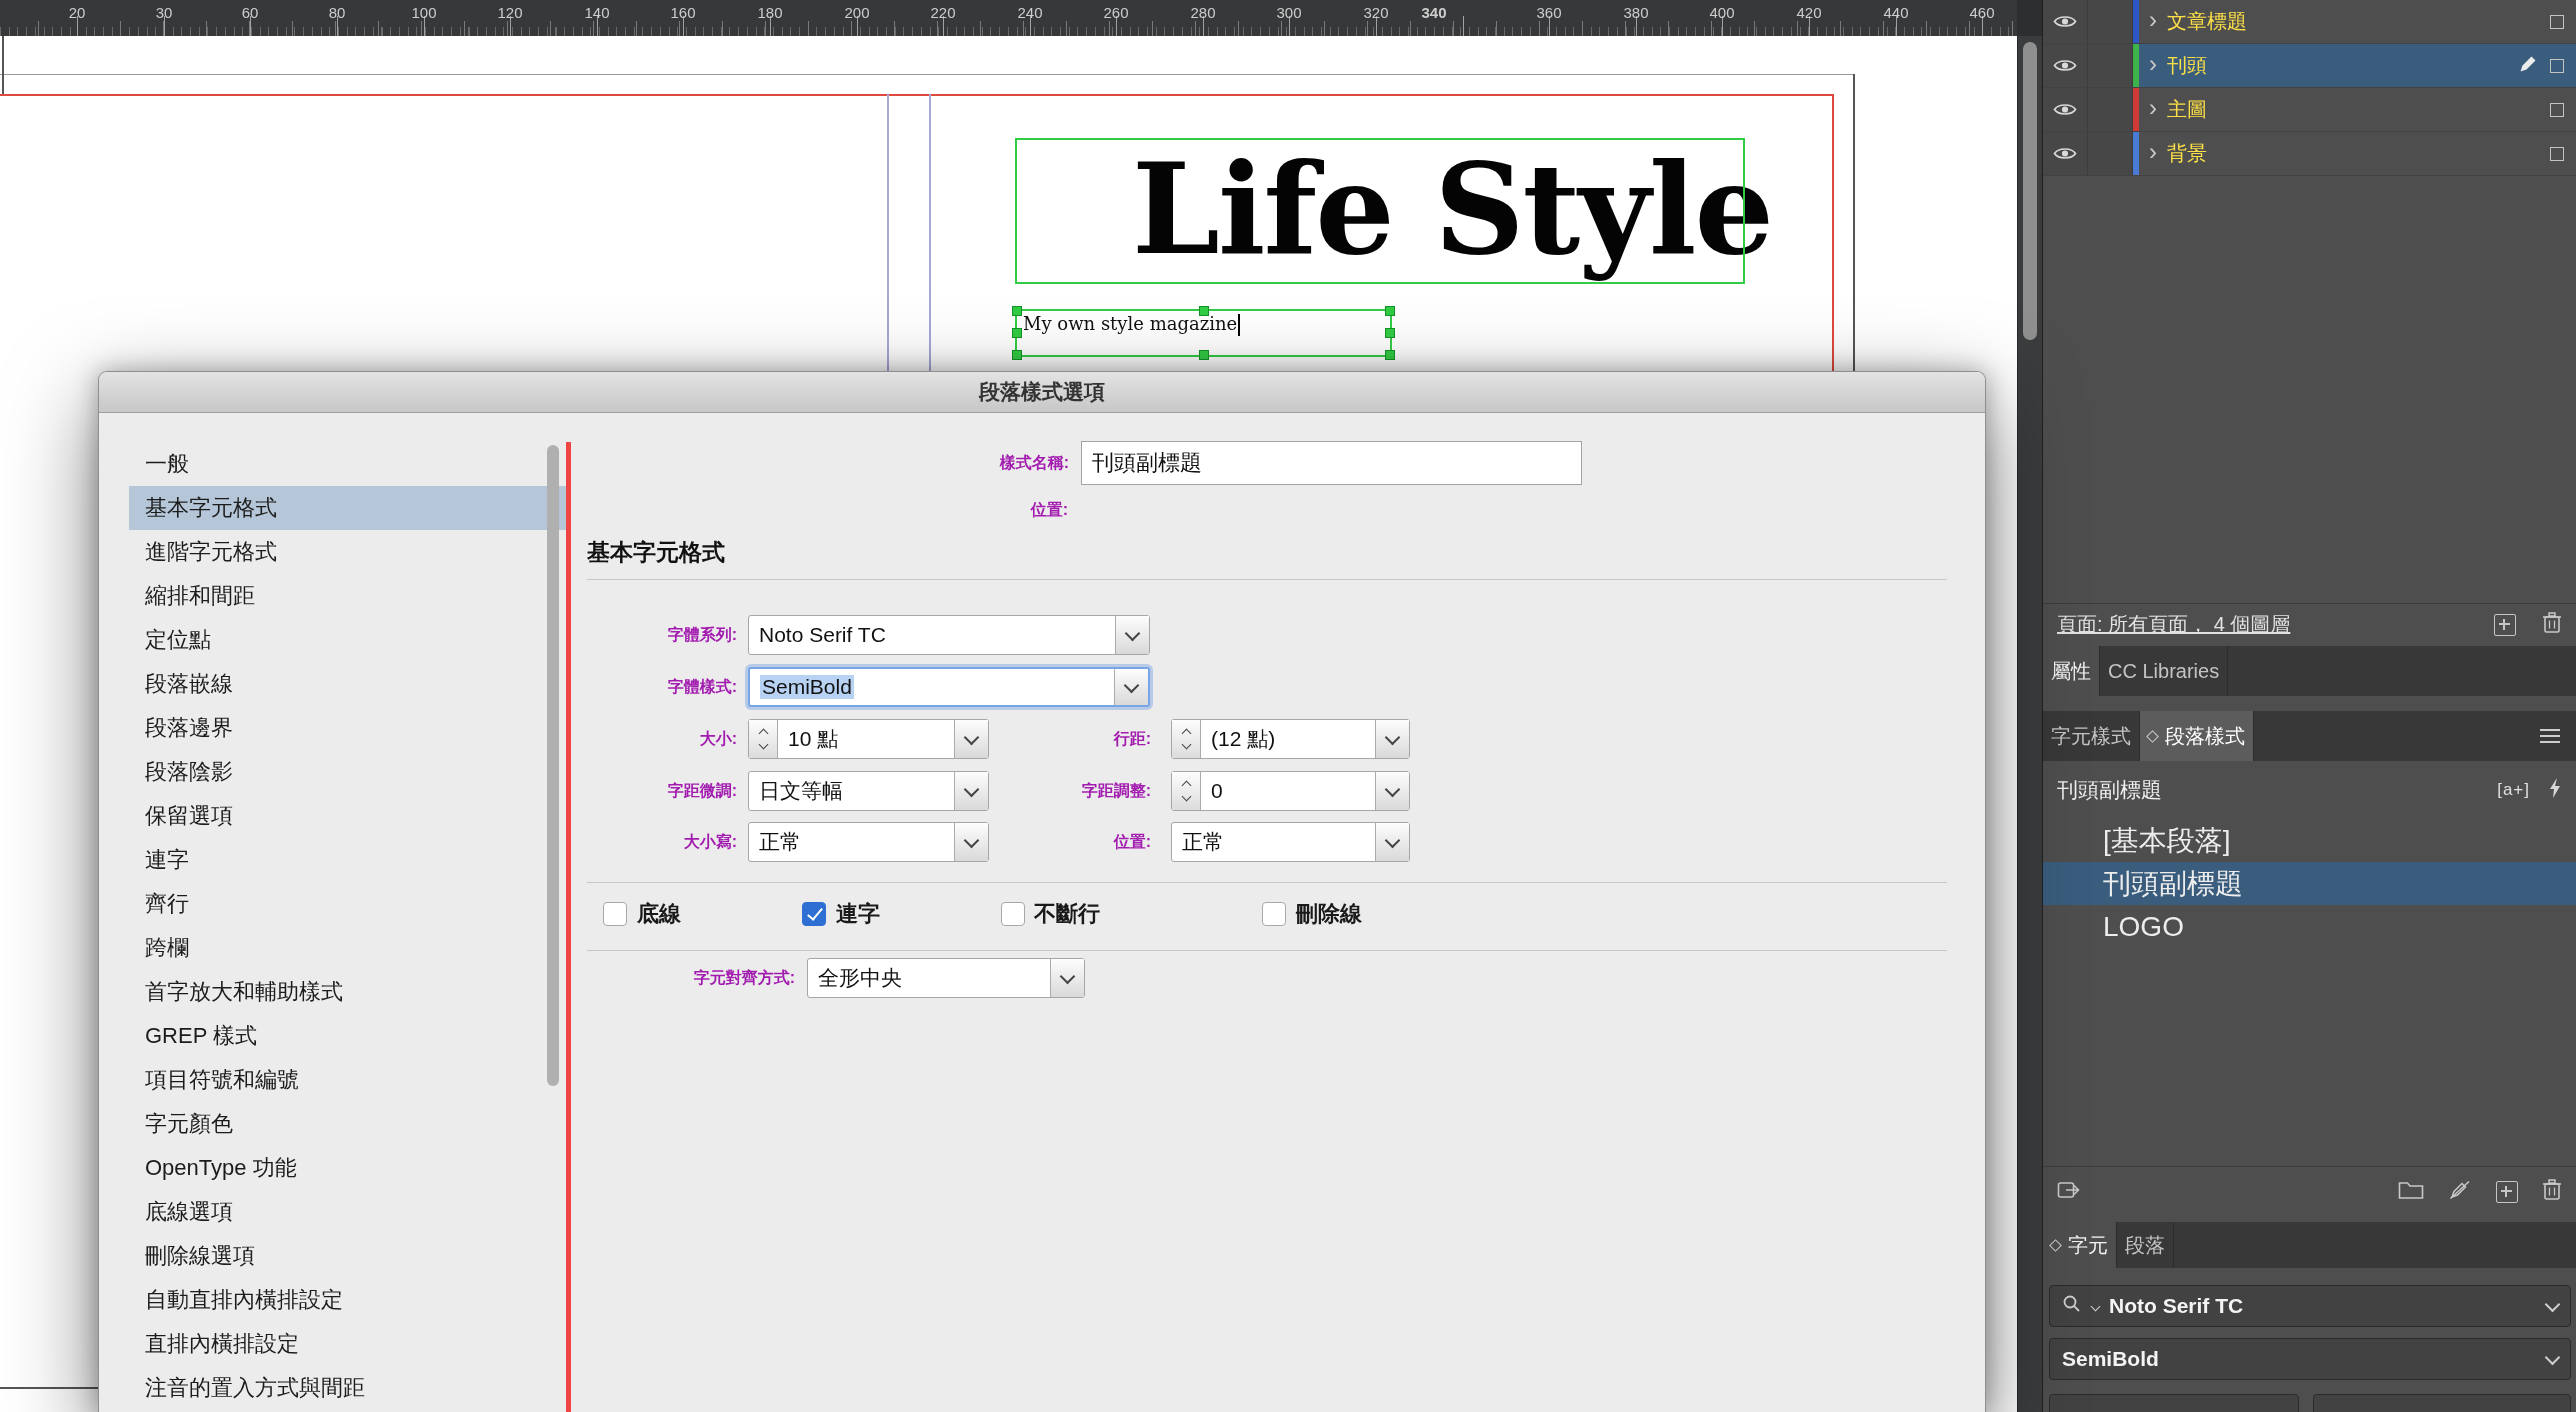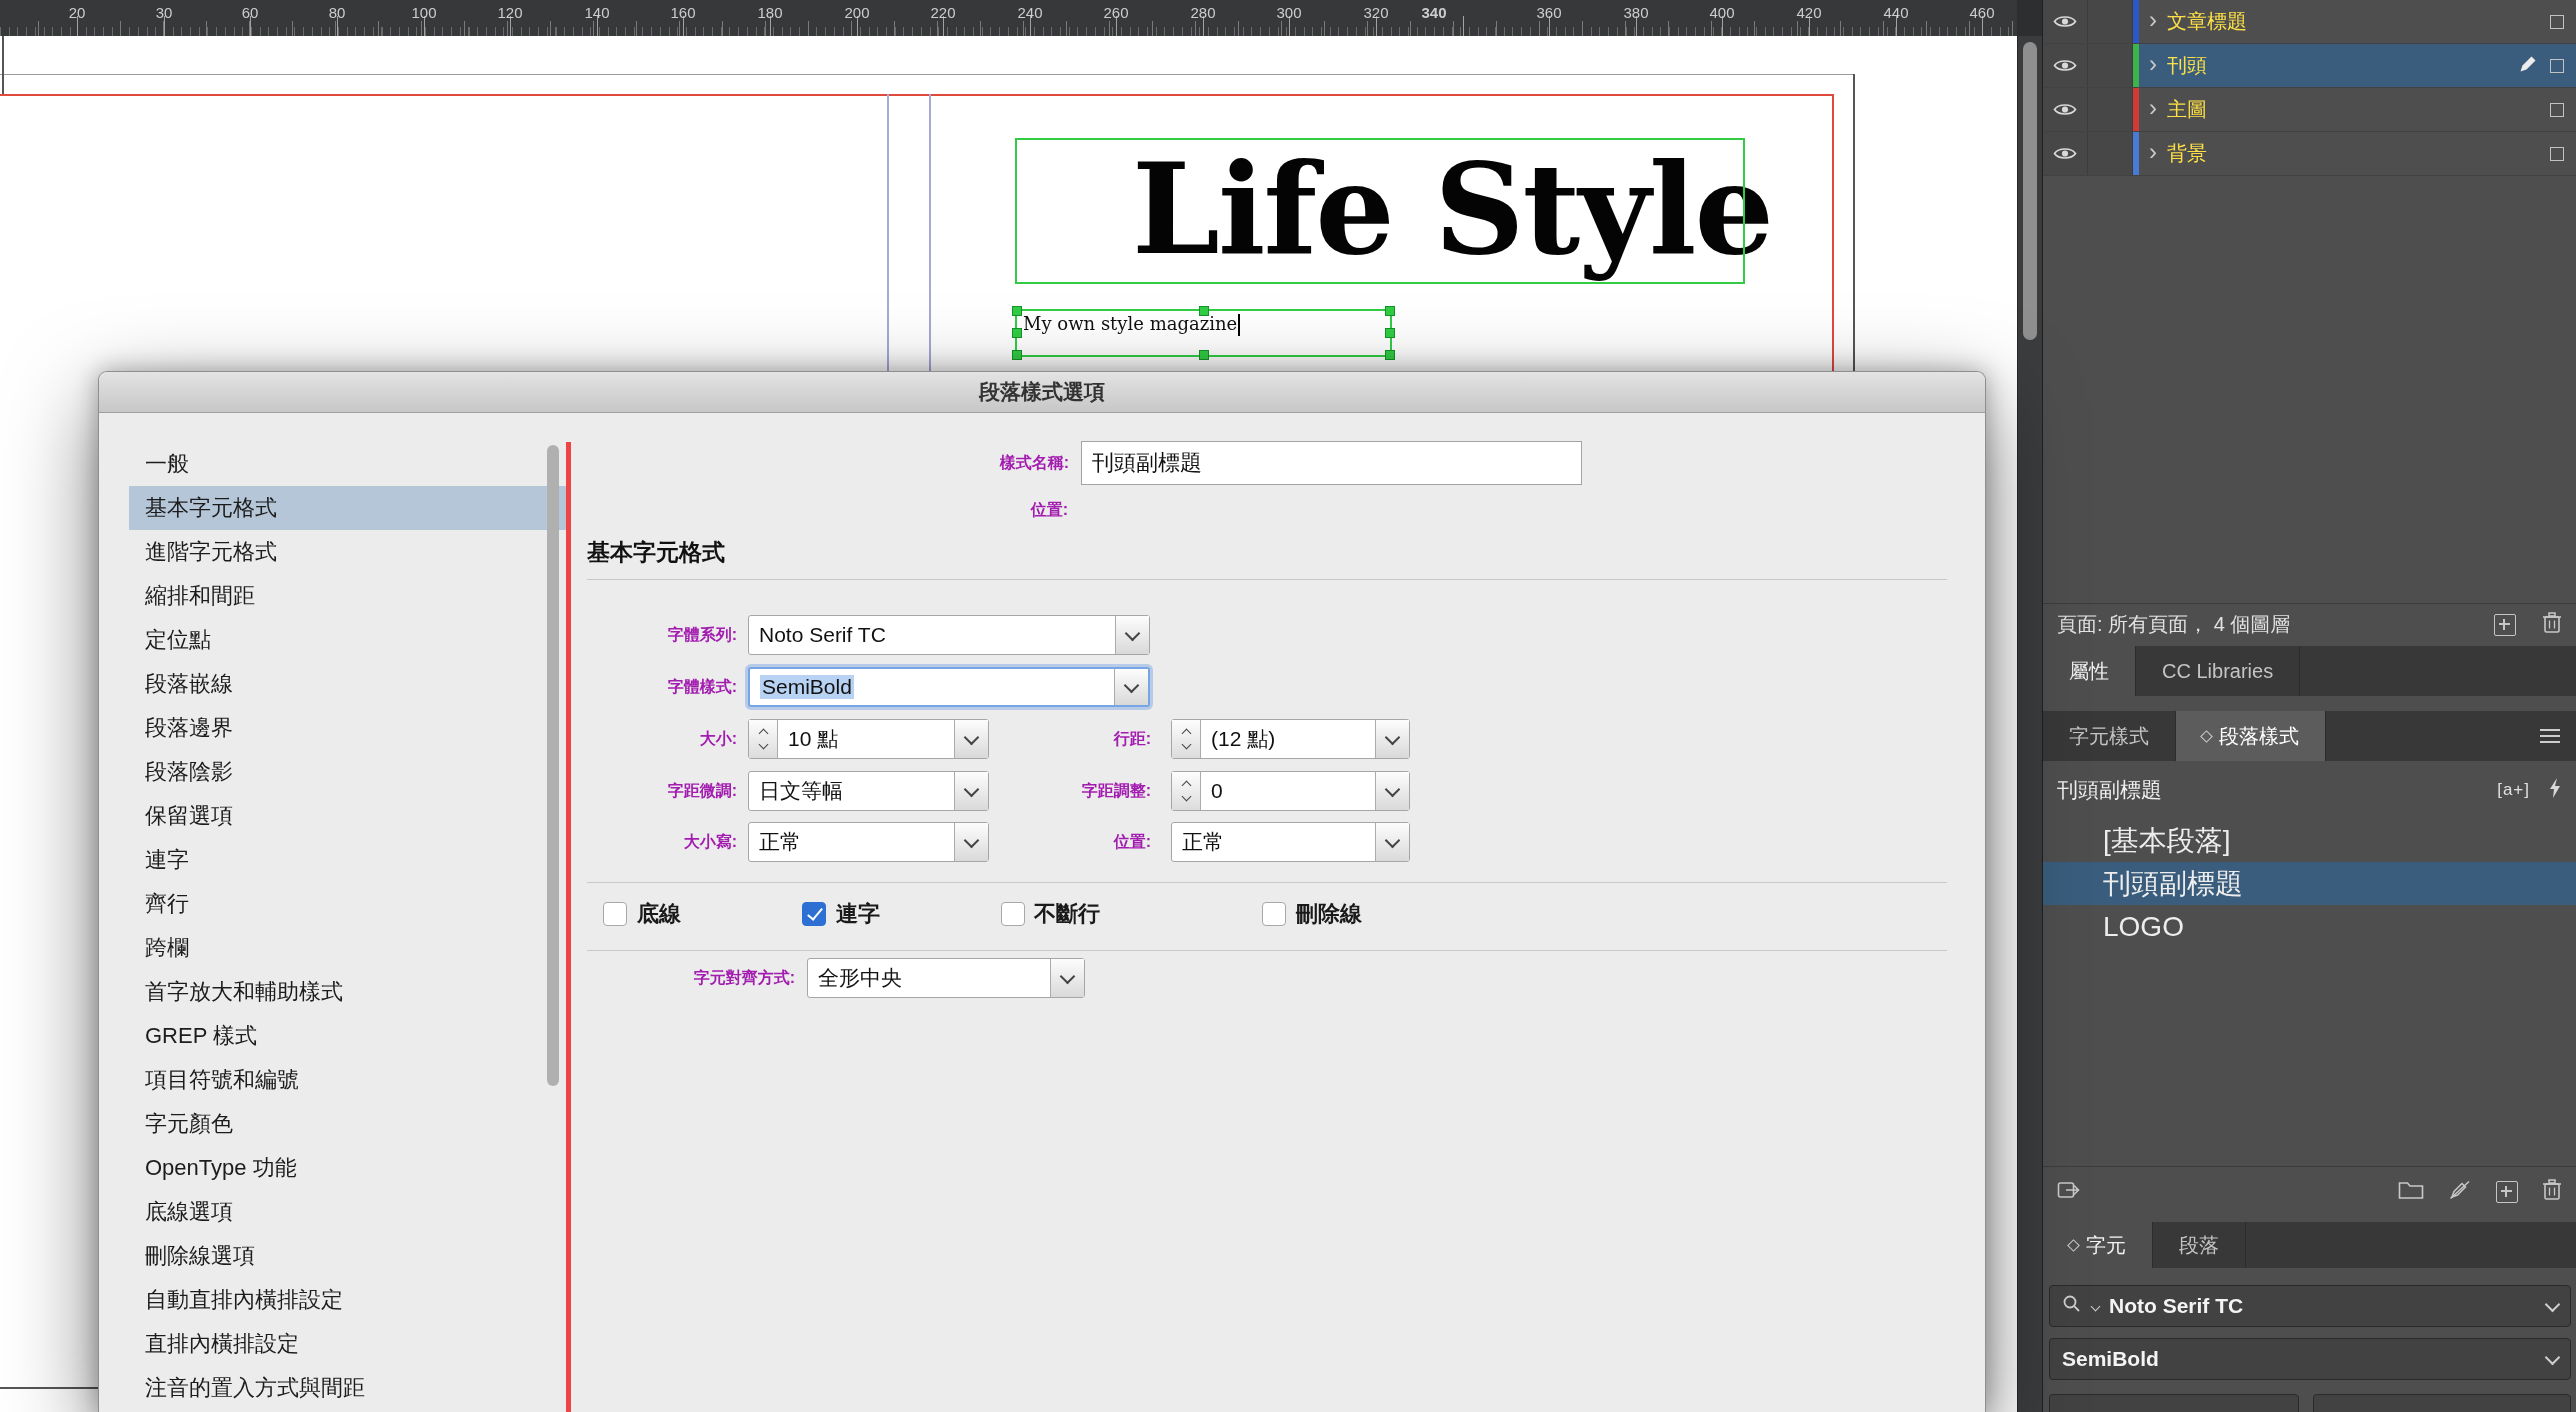--- a/index.html
+++ b/index.html
@@ -49,31 +49,31 @@
   .row-body{flex:1;display:flex;align-items:stretch;}
   .layer-row.selected .row-body{background:#3a5d7d;}
   .colorbar{width:6px;}
   .row-main{flex:1;display:flex;align-items:center;gap:10px;padding-left:10px;}
   .chevron{color:#c9c9c9;font-size:24px;line-height:1;margin-top:-4px;}
   .lname{font-size:20px;color:#fde047;}
   .right-icons{margin-left:auto;display:flex;align-items:center;gap:12px;padding-right:12px;}
   .sq{width:14px;height:14px;border:1.5px solid #c3c3c3;box-sizing:border-box;}
 
   #status-row{position:absolute;left:0;right:0;top:603px;height:42px;border-top:1px solid #3c3c3c;display:flex;align-items:center;padding:0 14px;box-sizing:border-box;}
-  #status-text{font-size:20px;color:#e2e2e2;}
+  #status-text{font-size:20px;color:#e2e2e2;text-decoration:underline;}
   #status-icons{margin-left:auto;display:flex;align-items:center;gap:26px;}
   .icon-box{width:22px;height:22px;border:1.5px solid #c6c6c6;border-radius:2px;position:relative;box-sizing:border-box;}
   .icon-box::before{content:"";position:absolute;left:4px;top:8.4px;width:11px;height:2px;background:#c6c6c6;}
   .icon-box::after{content:"";position:absolute;left:8.4px;top:4px;width:2px;height:11px;background:#c6c6c6;}
 
   .tabbar{position:absolute;left:0;right:0;background:#383838;display:flex;align-items:stretch;}
   #tabbar1{top:646px;height:50px;}
   #tabbar2{top:711px;height:50px;}
   #tabbar3{top:1222px;height:46px;}
-  .ptab{padding:0 26px;display:flex;align-items:center;gap:8px;font-size:20px;color:#c4c4c4;border-right:1px solid #2c2c2c;white-space:nowrap;}
+  .ptab{padding:0 8px;display:flex;align-items:center;gap:8px;font-size:20px;color:#c4c4c4;border-right:1px solid #2c2c2c;white-space:nowrap;}
   .ptab.active{background:#4e4e4e;color:#f2f2f2;}
   .ptab.active2{background:#5c5c5c;color:#ffffff;}
   .diamond{width:9px;height:9px;border:1.5px solid #d0d0d0;transform:rotate(45deg);display:inline-block;box-sizing:border-box;}
   .hamb{margin-left:auto;margin-right:16px;align-self:center;width:20px;height:14px;display:flex;flex-direction:column;justify-content:space-between;}
   .hamb i{height:2px;background:#cdcdcd;}
 
   #style-header{position:absolute;left:0;right:0;top:761px;height:58px;display:flex;align-items:center;padding:0 14px;box-sizing:border-box;}
   #style-header .sname{font-size:21px;color:#f0f0f0;}
   #style-header .hicons{margin-left:auto;display:flex;align-items:center;gap:18px;}
   .badge{font-size:17px;color:#e0e0e0;letter-spacing:1px;}

